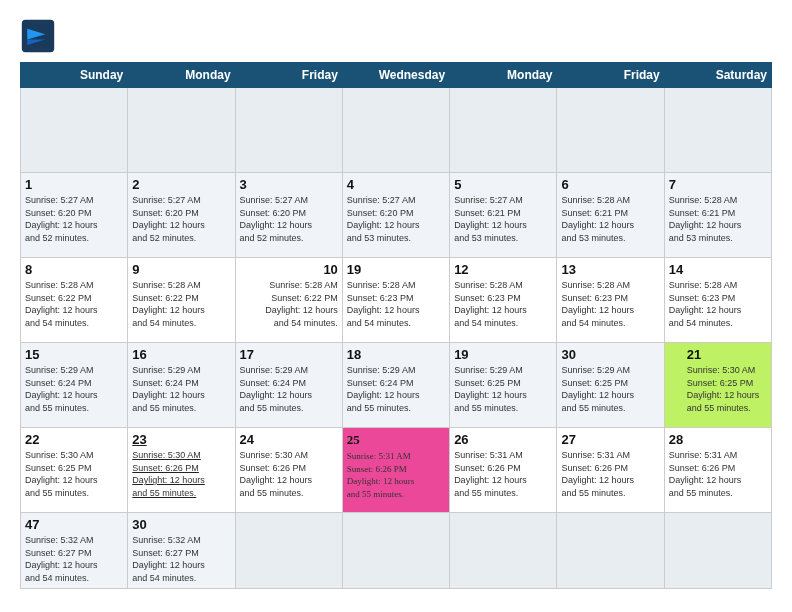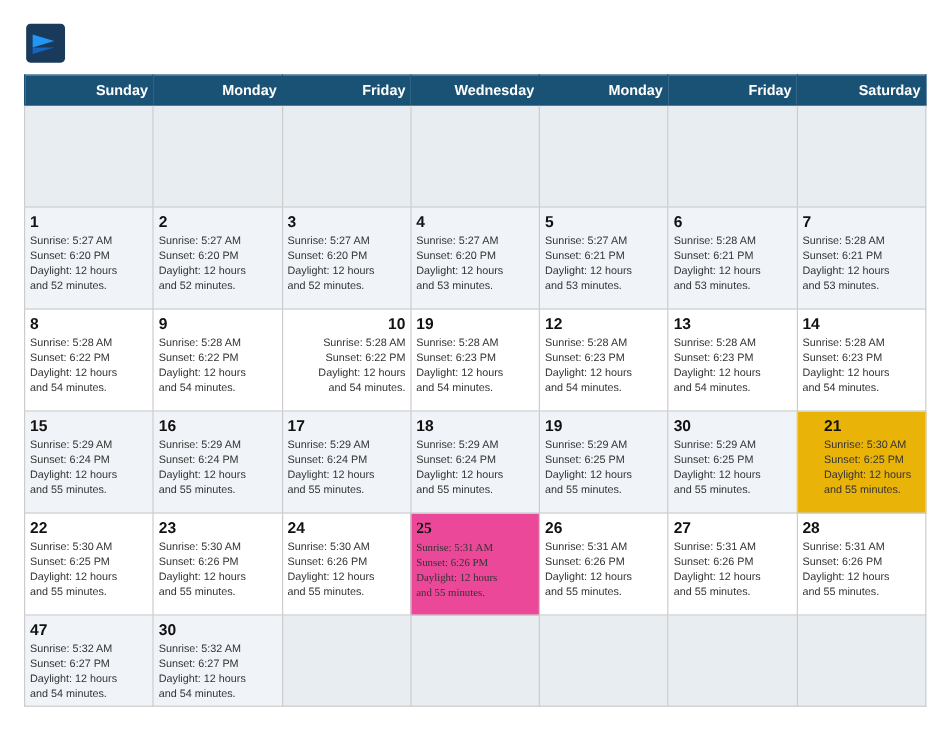--- a/index.html
+++ b/index.html
@@ -283,37 +283,37 @@
 Daylight: 12 hours
 and 55 minutes.</div>
           </td>
           <td style="background: rgb(240, 244, 248);">
             <span class="day-number">30</span>
             <div class="day-info" style="white-space: pre-line;">Sunrise: 5:29 AM
 Sunset: 6:25 PM
 Daylight: 12 hours
 and 55 minutes.</div>
           </td>
-          <td style="background: #eab308; padding-left: 22px;">
+          <td style="background: #bef264; padding-left: 22px;">
             <span class="day-number">21</span>
             <div class="day-info" style="white-space: pre-line;">Sunrise: 5:30 AM
 Sunset: 6:25 PM
 Daylight: 12 hours
 and 55 minutes.</div>
           </td>
         </tr>
         <tr>
           <td style="background: rgb(255, 255, 255);">
             <span class="day-number">22</span>
             <div class="day-info" style="white-space: pre-line;">Sunrise: 5:30 AM
 Sunset: 6:25 PM
 Daylight: 12 hours
 and 55 minutes.</div>
           </td>
-          <td style="background: rgb(255, 255, 255);">
+          <td style="background: rgb(255, 255, 255); text-decoration: underline;">
             <span class="day-number">23</span>
             <div class="day-info" style="white-space: pre-line;">Sunrise: 5:30 AM
 Sunset: 6:26 PM
 Daylight: 12 hours
 and 55 minutes.</div>
           </td>
           <td style="background: rgb(255, 255, 255);">
             <span class="day-number">24</span>
             <div class="day-info" style="white-space: pre-line;">Sunrise: 5:30 AM
 Sunset: 6:26 PM

